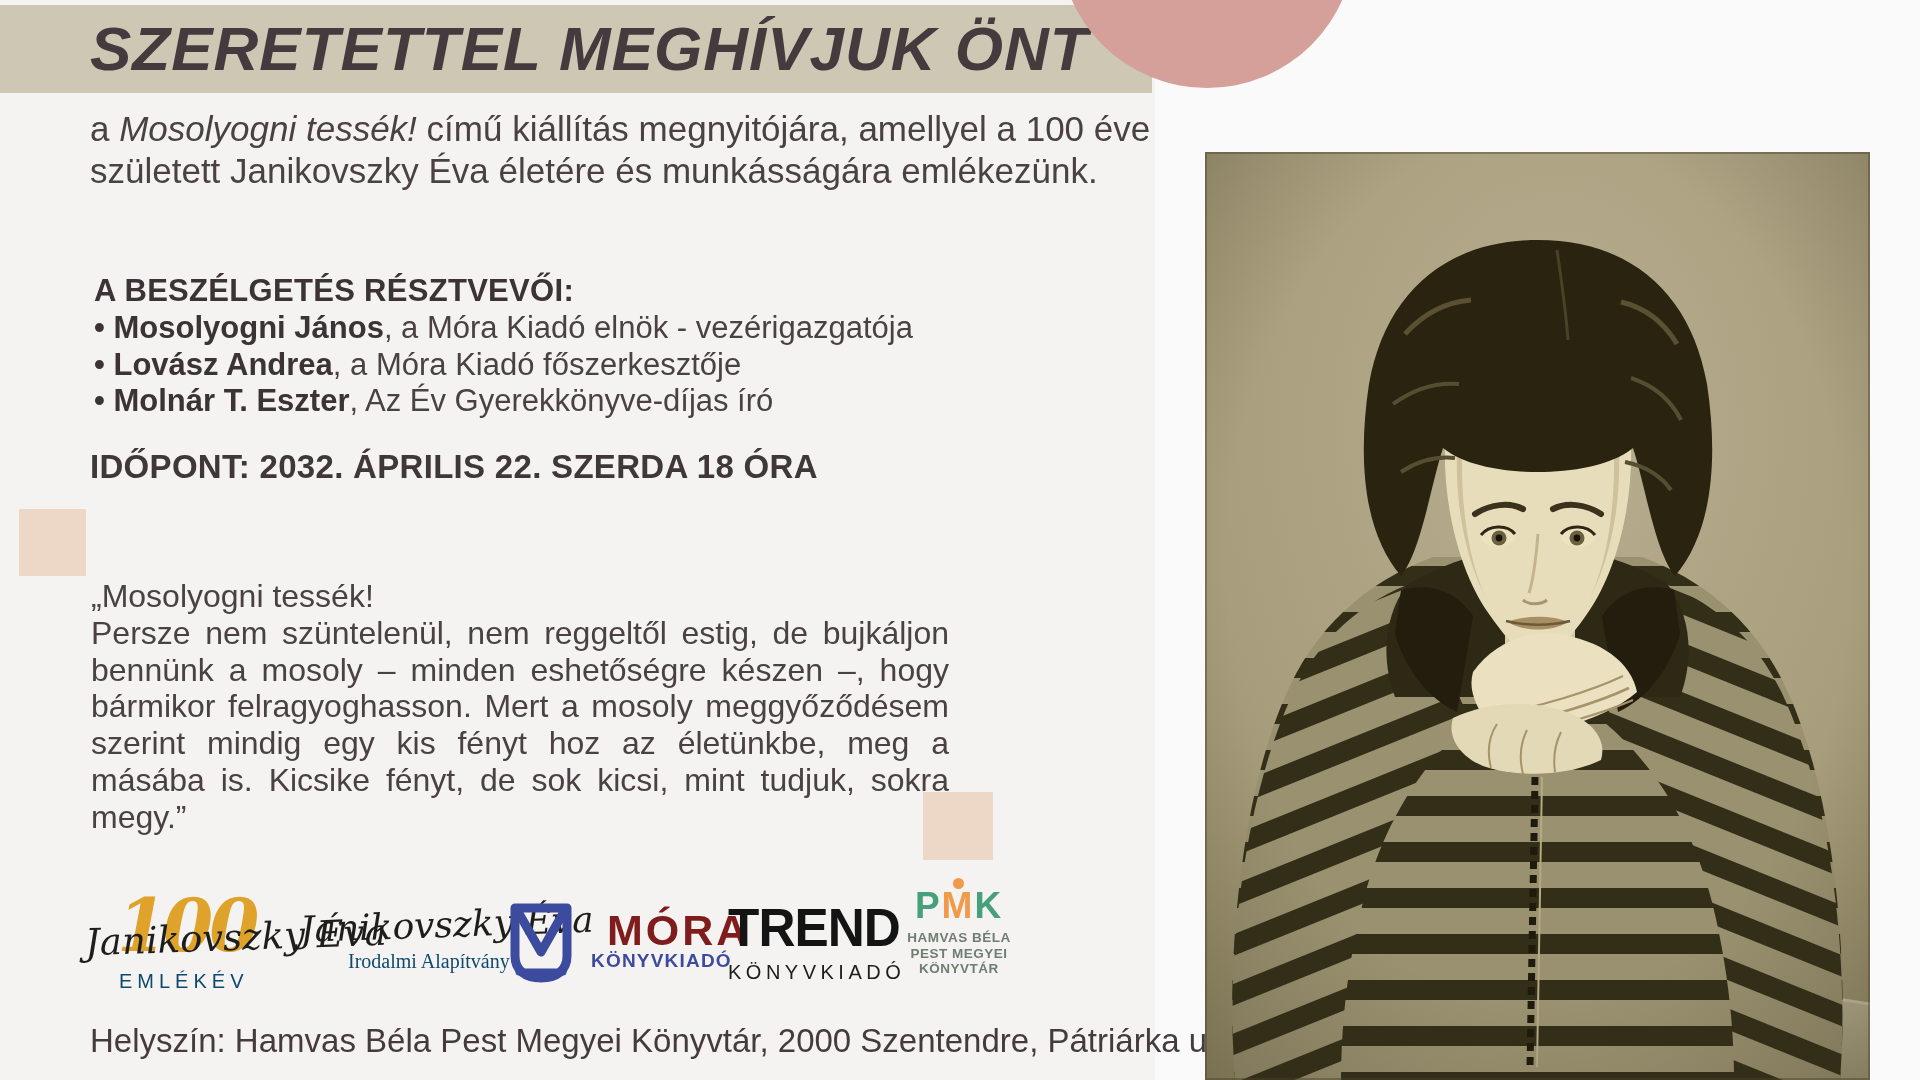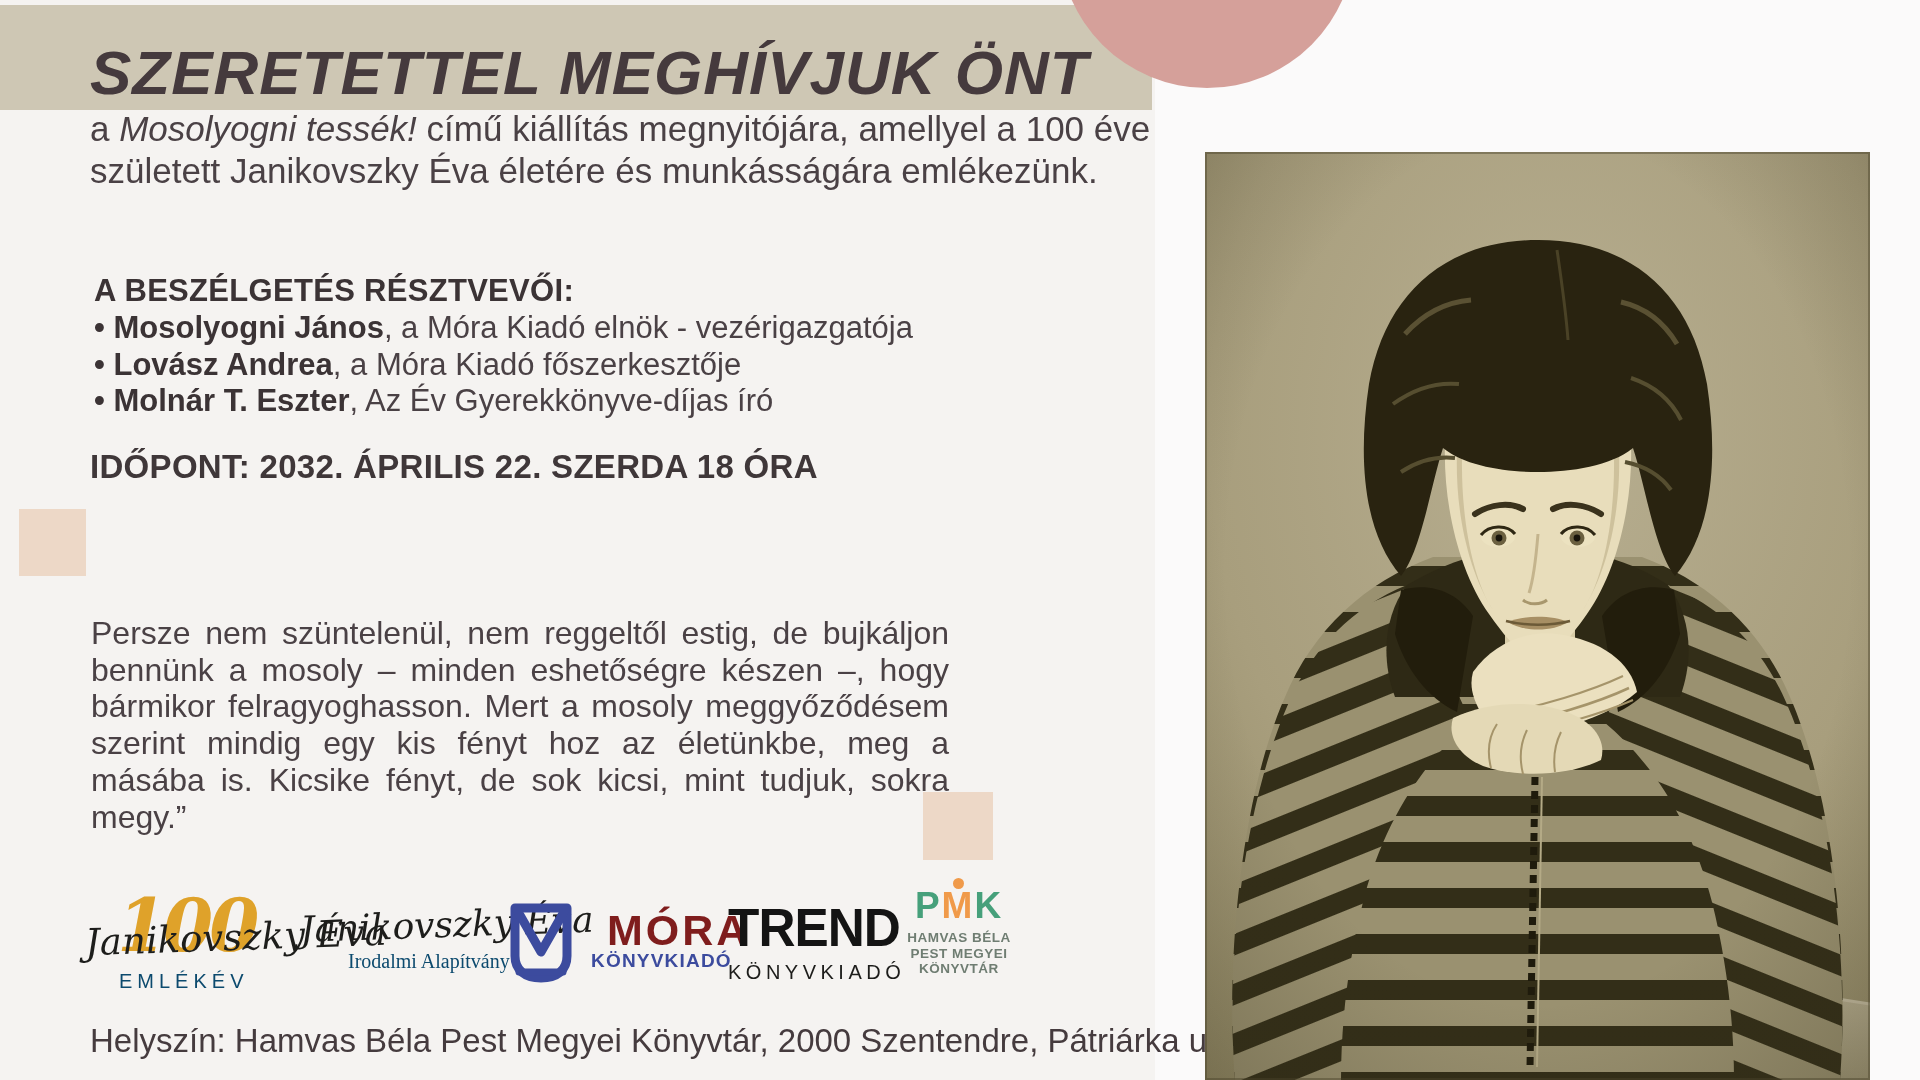--- a/index.html
+++ b/index.html
@@ -2,22 +2,22 @@
 <html><head>
 <meta charset="utf-8">
 <style>
   * { margin:0; padding:0; box-sizing:border-box; }
   html,body { width:1920px; height:1080px; }
   body { font-family:"Liberation Sans", sans-serif; background:#f5f3f1; }
   .poster { position:relative; width:1920px; height:1080px; overflow:hidden; background:#f5f3f1; }
 
   .right-panel { position:absolute; left:1155px; top:0; width:765px; height:1080px; background:#fbfafa; }
 
-  .band { position:absolute; left:0; top:5px; width:1152px; height:105px; background:#cec7b4;
-          display:flex; align-items:flex-end; padding:0 0 2px 90px; }
+  .band { position:absolute; left:0; top:5px; width:1152px; height:88px; background:#cec7b4;
+          display:flex; align-items:center; padding:0 0 2px 90px; }
   .band h1 { font-size:62px; font-weight:bold; font-style:italic; color:#453a3d; letter-spacing:1px; white-space:nowrap; }
 
   .circle { position:absolute; left:1059px; top:-208px; width:296px; height:296px; border-radius:50%; background:#d5a09a; }
 
   .intro { position:absolute; left:90px; top:108px; width:1070px; font-size:35px; line-height:42px; color:#4a4145; }
   .intro em { font-style:italic; }
 
   .participants { position:absolute; left:94px; top:272px; width:1000px; color:#453b3e; }
   .participants h2 { font-size:31px; line-height:38px; font-weight:bold; color:#3b3335; letter-spacing:0.3px; }
   .participants p { font-size:31px; line-height:36.5px; color:#4a4145; }
@@ -87,21 +87,21 @@
     <h2>A BESZÉLGETÉS RÉSZTVEVŐI:</h2>
     <p><strong>• Mosolyogni János</strong><span>, a Móra Kiadó elnök - vezérigazgatója</span></p>
     <p><strong>• Lovász Andrea</strong><span>, a Móra Kiadó főszerkesztője</span></p>
     <p><strong>• Molnár T. Eszter</strong><span>,  Az Év Gyerekkönyve-díjas író</span></p>
   </div>
 
   <h2 class="datetime">IDŐPONT: 2032. ÁPRILIS 22. SZERDA 18 ÓRA</h2>
 
   <div class="sq sq-left"></div>
 
-  <blockquote class="quote"><br><span>Persze nem szüntelenül, nem reggeltől estig, de bujkáljon bennünk a mosoly – minden eshetőségre készen –, hogy bármikor felragyoghasson. Mert a mosoly meggyőződésem szerint mindig egy kis fényt hoz az életünkbe, meg a másába is. Kicsike fényt, de sok kicsi, mint tudjuk, sokra megy.”</span></blockquote>
+  <blockquote class="quote"><span>„Mosolyogni tessék!</span><br><span>Persze nem szüntelenül, nem reggeltől estig, de bujkáljon bennünk a mosoly – minden eshetőségre készen –, hogy bármikor felragyoghasson. Mert a mosoly meggyőződésem szerint mindig egy kis fényt hoz az életünkbe, meg a másába is. Kicsike fényt, de sok kicsi, mint tudjuk, sokra megy.”</span></blockquote>
 
   <div class="sq sq-mid"></div>
 
   <div class="logo logo-emlekev">
     <span class="num">100</span>
     <span class="script">Janikovszky Éva</span>
     <span class="caption">EMLÉKÉV</span>
   </div>
 
   <div class="logo logo-alapitvany">

